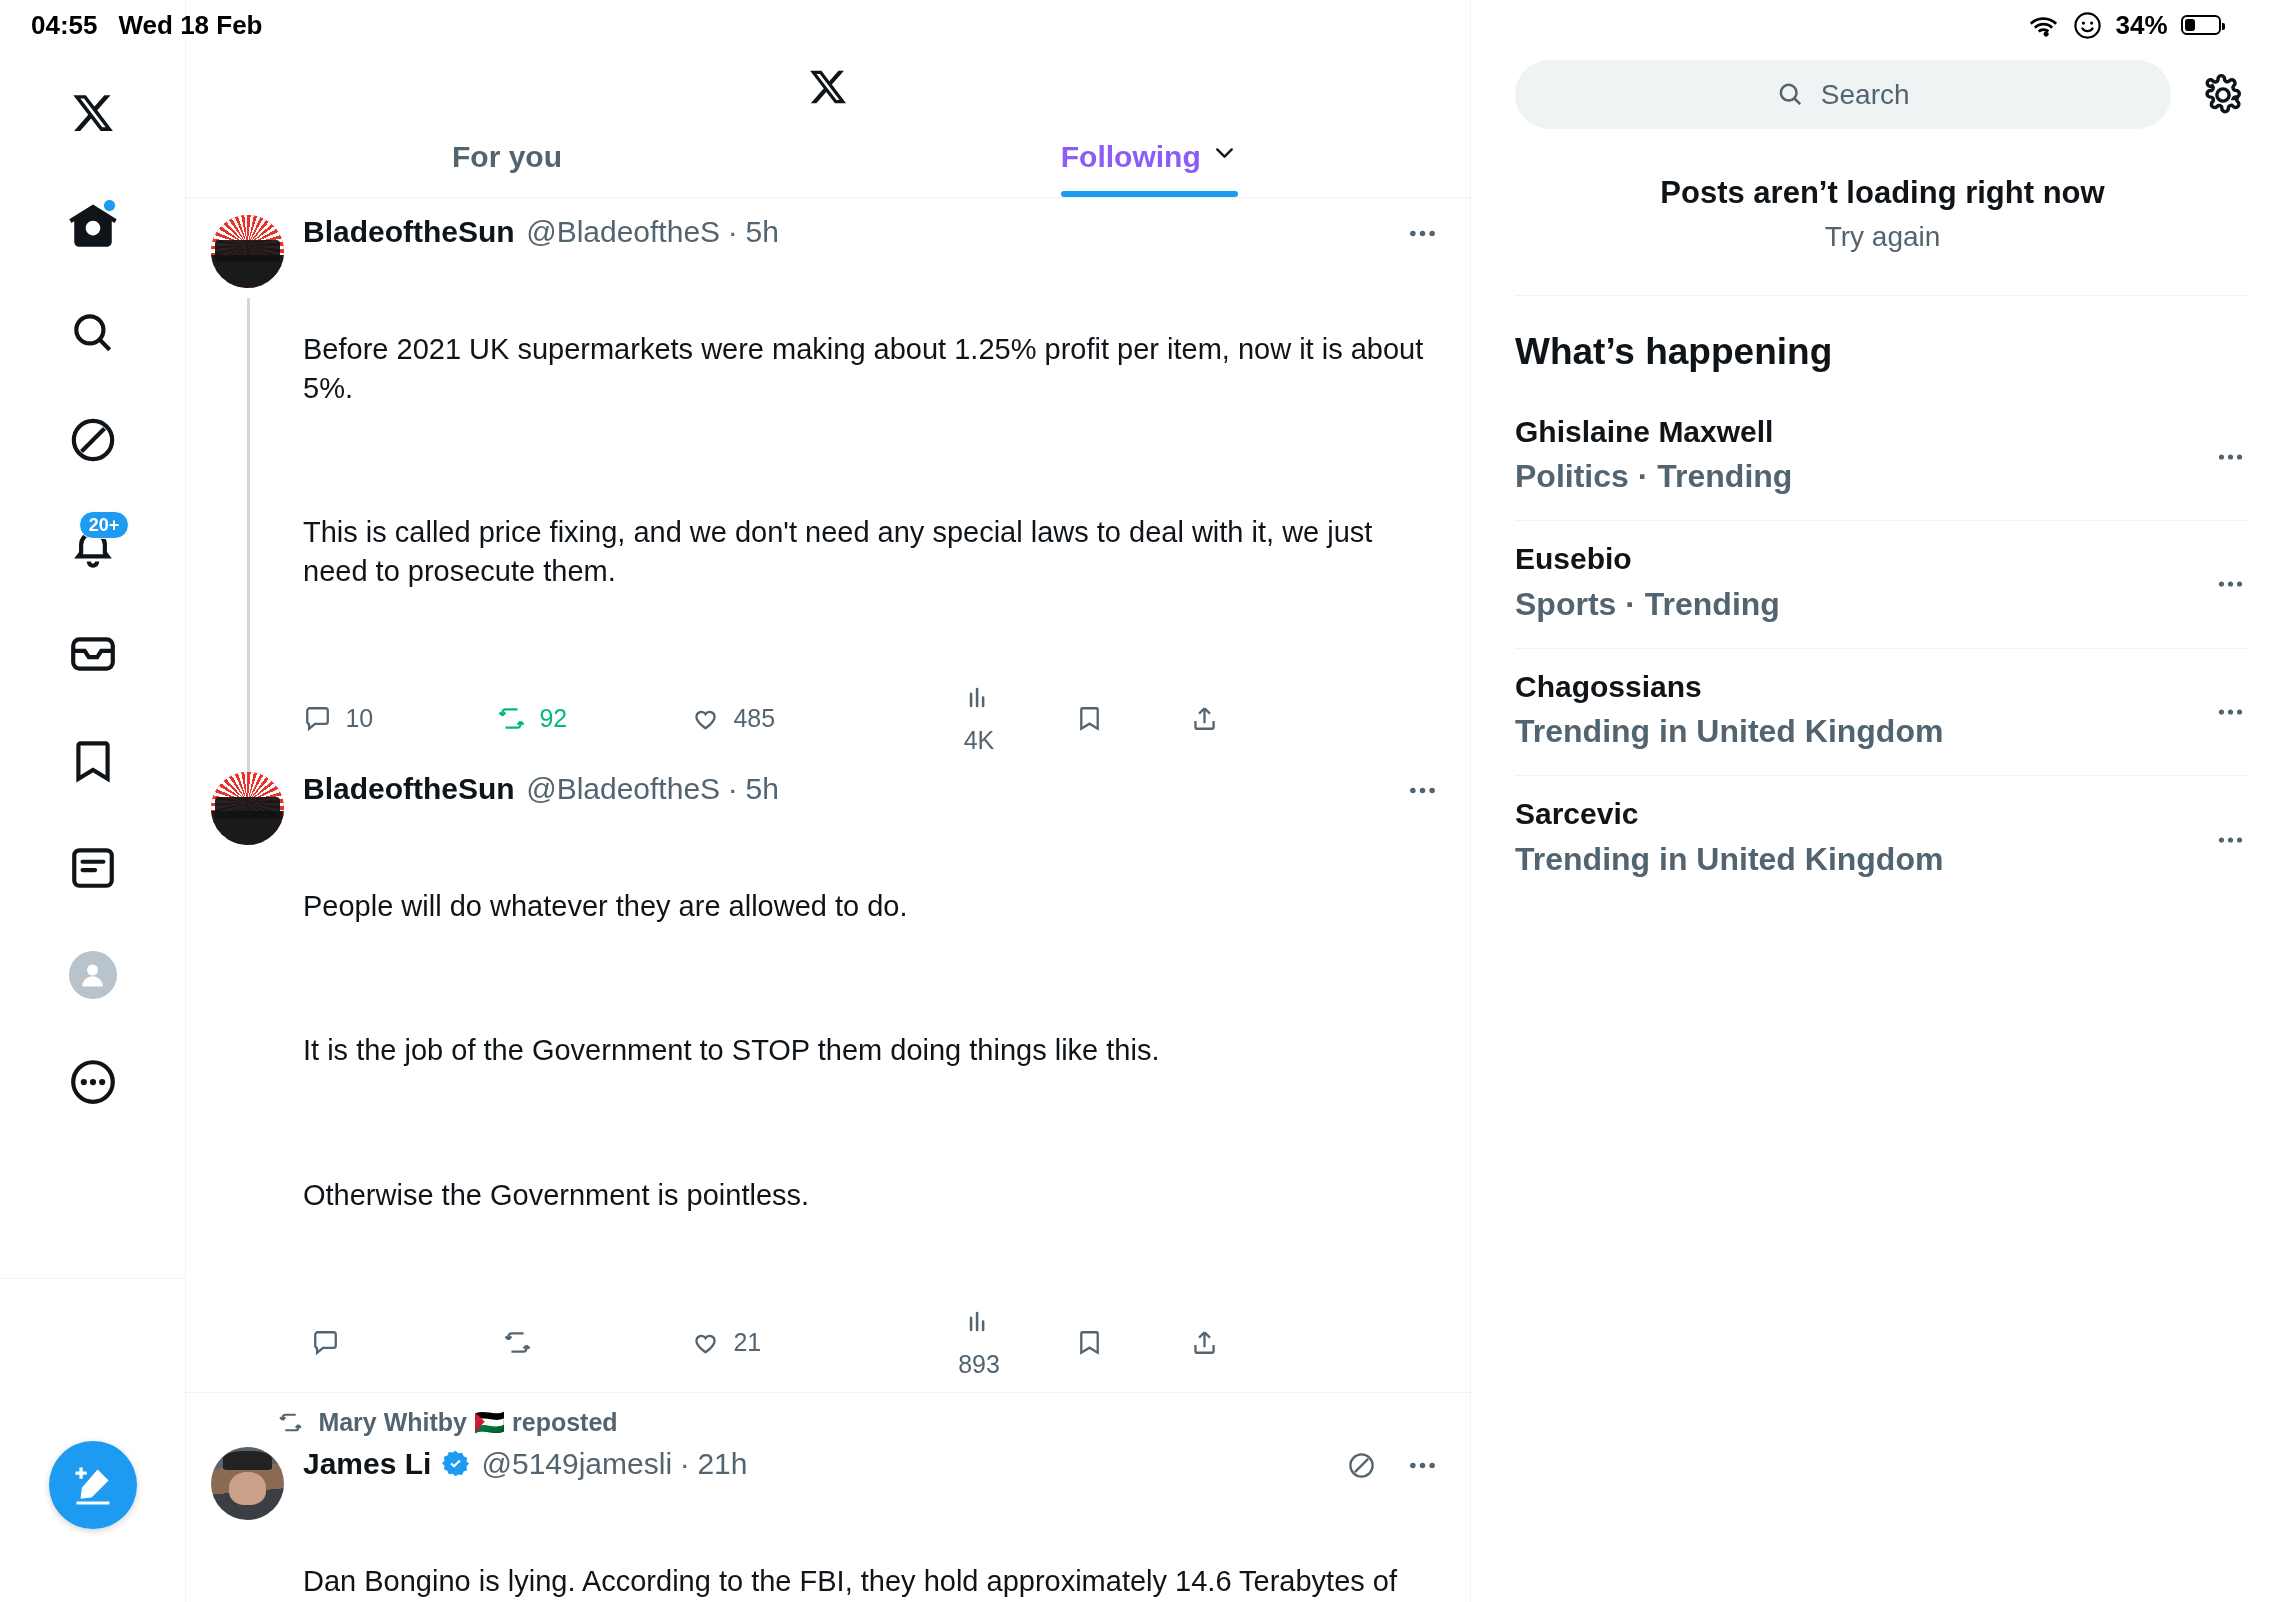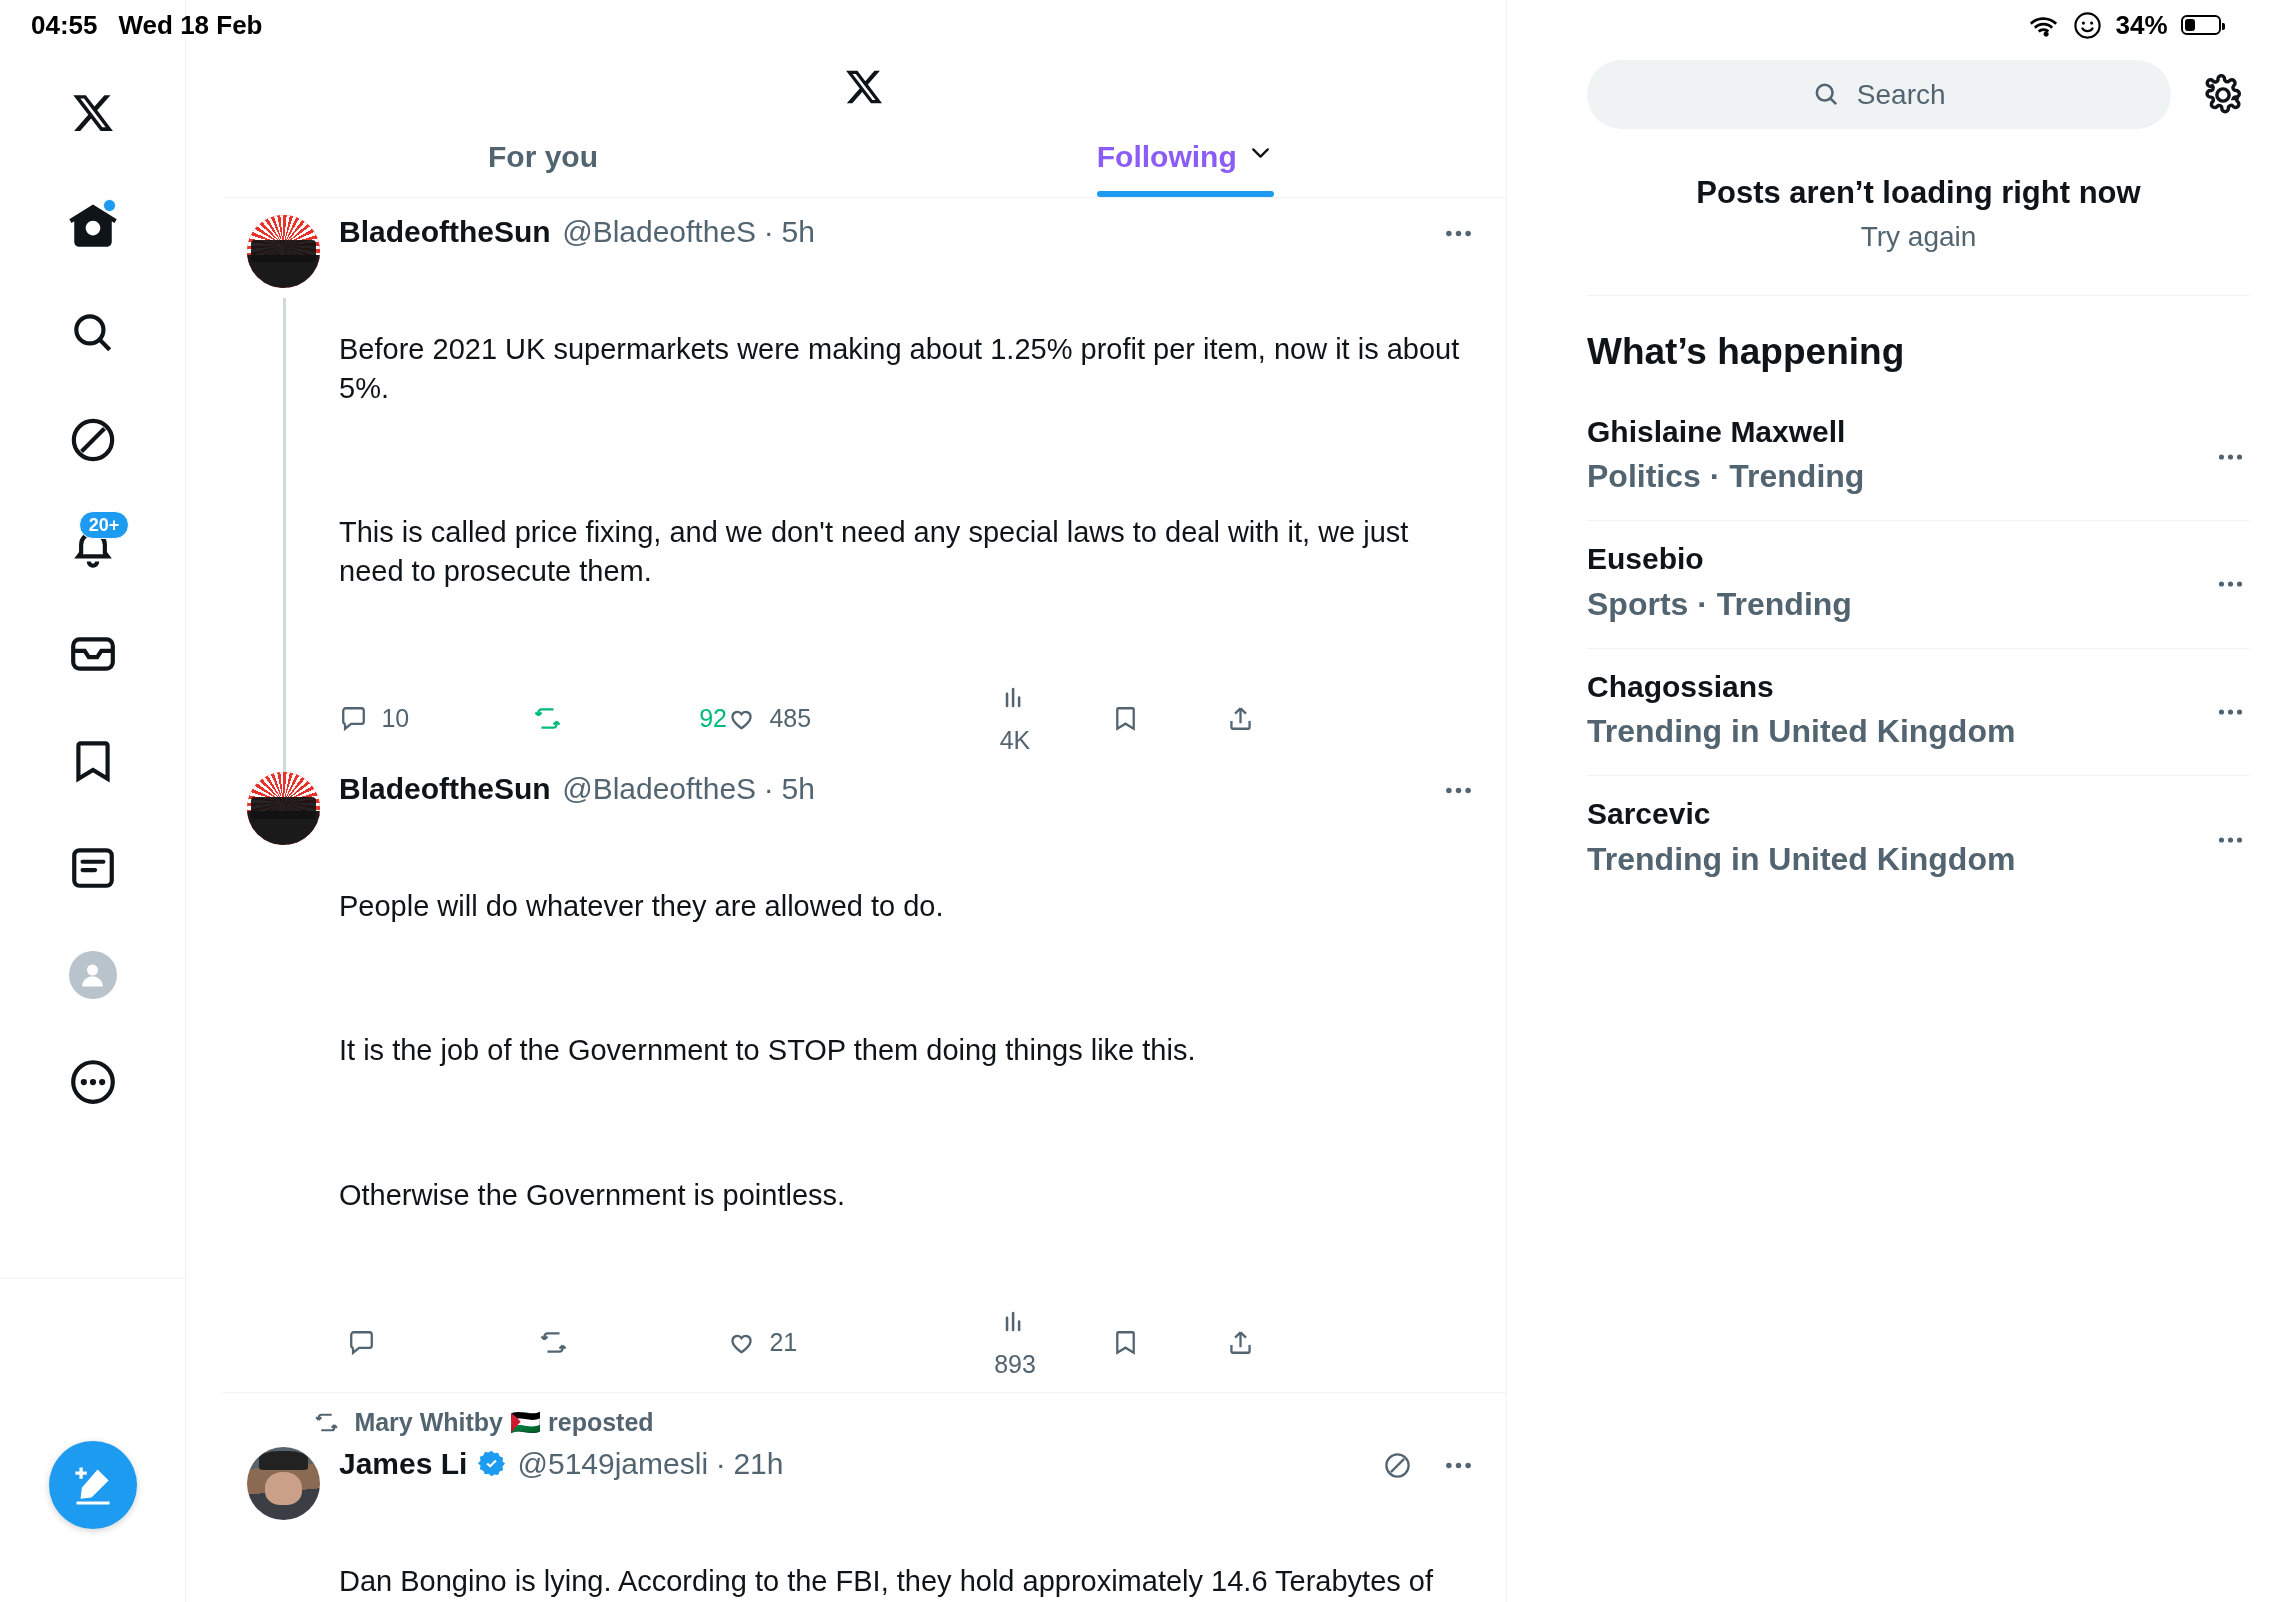--- a/index.html
+++ b/index.html
@@ -3,21 +3,21 @@
 <meta charset="utf-8">
 <style>
   * { box-sizing: border-box; margin: 0; padding: 0; }
   html, body {
     width: 2294px; height: 1602px;
     font-family: "Liberation Sans", sans-serif;
     background: #ffffff;
     overflow: hidden;
     color: #0f1419;
   }
-  .app { position: relative; width: 2294px; height: 1602px; display: flex; gap: 36px; }
+  .app { position: relative; width: 2294px; height: 1602px; display: flex; }
 
   
   .statusbar {
     position: absolute; top: 0; left: 0; width: 2294px; height: 50px;
     display: flex; align-items: center; z-index: 50;
     font-size: 26px; font-weight: 600; color: #000;
   }
   .statusbar .left { position: absolute; left: 31px; display: flex; gap: 21px; align-items: center; }
   .statusbar .right { position: absolute; right: 29px; display: flex; gap: 13.4px; align-items: center; }
   .batt {
@@ -144,21 +144,21 @@
   .more-btn { position: absolute; right: 0; top: 1.9px; color: #536471; cursor: pointer; }
   .more-btn2 { position: absolute; right: 0; top: 1.9px; color: #536471; cursor: pointer; }
   .slash-ic { position: absolute; right: 63px; top: 3.8px; color: #536471; }
   .verified { margin-left: 9.6px; display: inline-flex; }
   .text { font-size: 29px; line-height: 1.33; color: #0f1419; margin-top: 3.8px; white-space: pre-wrap; }
   .text p { margin-bottom: 29px; }
   .text p:last-child { margin-bottom: 0; }
 
   .actions { display: flex; align-items: center; margin-top: 15.4px; }
   .act { display: flex; align-items: center; gap: 13.4px; color: #536471; font-size: 25px; cursor: pointer; }
-  .act.rt { color: #00ba7c; justify-content: space-between; }
+  .act.rt { color: #00ba7c; }
   .act.rt.off { color: #536471; }
   .a1 { width: 194px; } .a2 { width: 194px; } .a3 { width: 192px; } .a4 { width: 192px; flex-direction: column; }
   .a5 { width: 115px; }
 
   .repost-head {
     display: flex; align-items: center; gap: 15.4px; color: #536471;
     font-size: 25px; font-weight: 700; margin-left: 92px; padding: 15.4px 0 5.8px 0;
   }
 
   

